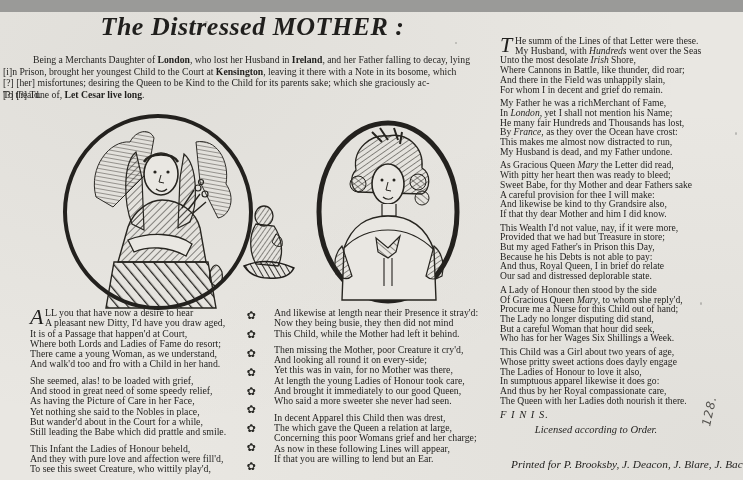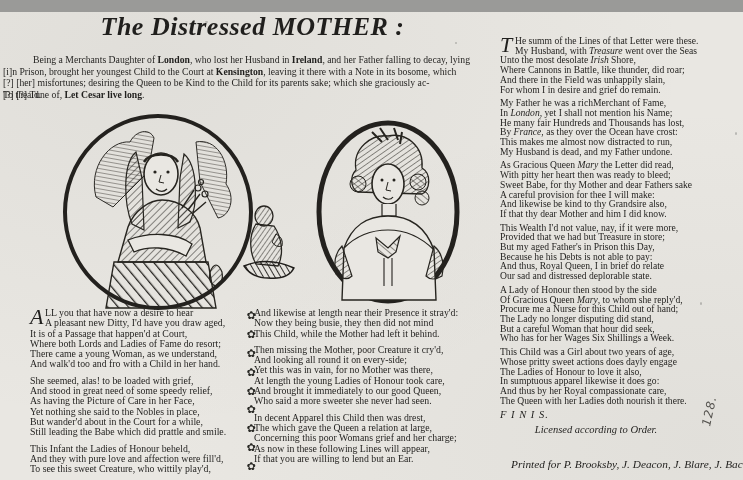--- a/index.html
+++ b/index.html
@@ -33,21 +33,21 @@
 
   
   .wc{position:absolute;}
   .wc-left{left:58px;top:100px;width:200px;height:200px;}
   .wc-child{left:238px;top:192px;width:62px;height:84px;}
   .wc-right{left:314px;top:106px;width:148px;height:188px;}
 
   
   .pcol{position:absolute;font-size:9.8px;}
   .col1{left:30px;top:296px;width:212px;line-height:10.3px;}
-  .col2{left:254px;top:296px;width:233px;line-height:10.3px;}
+  .col2{left:274px;top:296px;width:233px;line-height:10.3px;}
   .col3{left:500px;top:24px;width:242px;line-height:9.7px;font-size:9.6px;}
   .stanza{margin-bottom:6px;}
   .col3 .stanza{margin-bottom:4px;}
   .stanza.drop{position:relative;}
   .stanza.drop .dropcap{
     position:absolute;left:0;top:-1px;
     font-size:22px;line-height:20px;font-style:italic;
   }
   .stanza.drop .indent{padding-left:15px;}
   .pline{white-space:nowrap;}
@@ -236,25 +236,25 @@
         <div class="pline">The which gave the Queen a relation at large,</div>
         <div class="pline">Concerning this poor Womans grief and her charge;</div>
         <div class="pline">As now in these following Lines will appear,</div>
         <div class="pline">If that you are willing to lend but an Ear.</div>
       </div>
     </div>
   <div class="pcol col3">
       <div class="stanza drop">
         <span class="dropcap">T</span>
         <div class="pline indent">He summ of the Lines of that Letter were these.</div>
-        <div class="pline indent">My Husband, with <i>Treasure</i> went over the Seas</div>
+        <div class="pline indent">My Husband, with <i>Hundreds</i> went over the Seas</div>
         <div class="pline">Unto the most desolate <i>Irish</i> Shore,</div>
         <div class="pline">Where Cannons in Battle, like thunder, did roar;</div>
         <div class="pline">And there in the Field was unhappily slain,</div>
-        <div class="pline">For whom I in desire and grief do remain.</div>
+        <div class="pline">For whom I in decent and grief do remain.</div>
       </div>
       <div class="stanza">
         <div class="pline">My Father he was a richMerchant of Fame,</div>
         <div class="pline">In <i>London</i>, yet I shall not mention his Name;</div>
         <div class="pline">He many fair Hundreds and Thousands has lost,</div>
         <div class="pline">By <i>France</i>, as they over the Ocean have crost:</div>
         <div class="pline">This makes me almost now distracted to run,</div>
         <div class="pline">My Husband is dead, and my Father undone.</div>
       </div>
       <div class="stanza">

